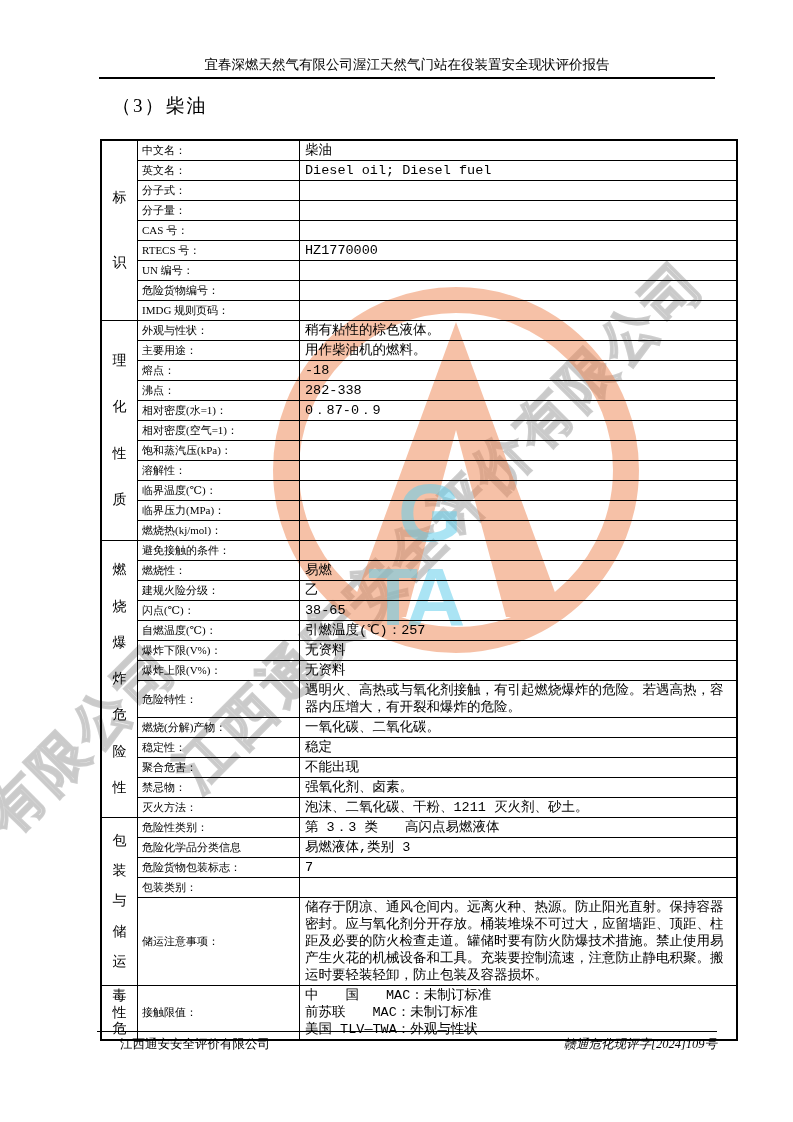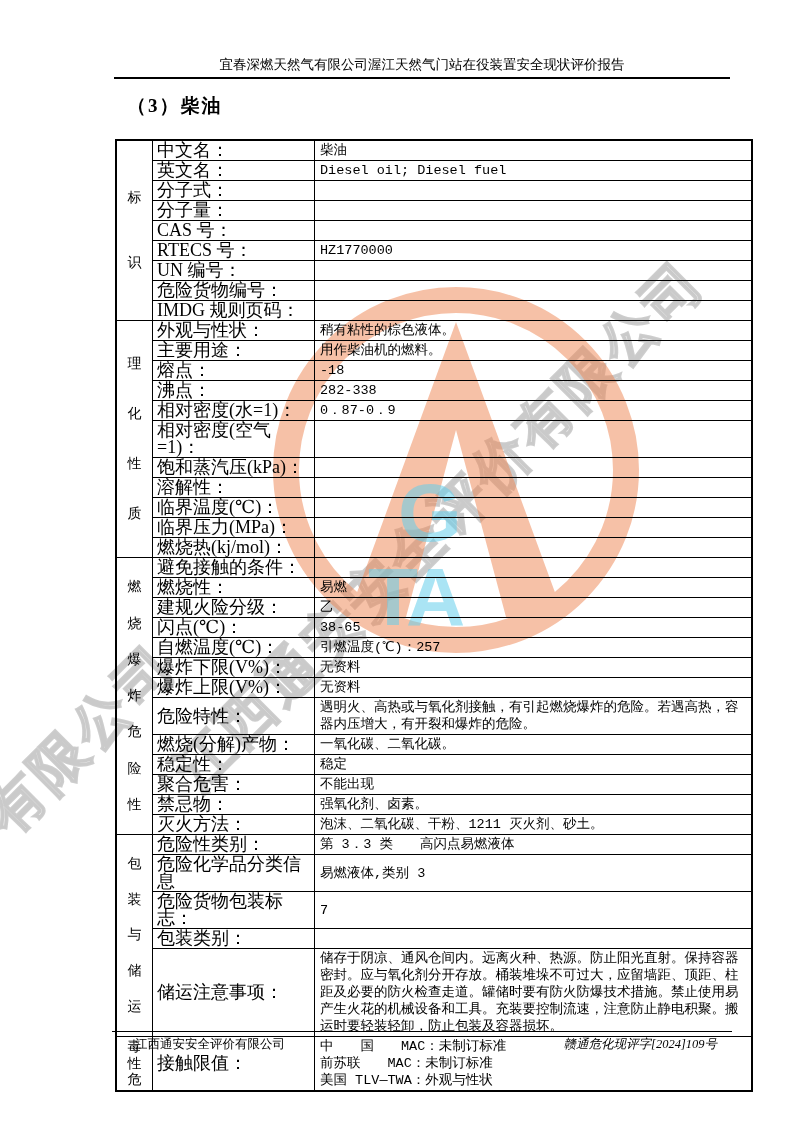--- a/index.html
+++ b/index.html
@@ -3,21 +3,21 @@
 <meta charset="utf-8">
 <style>
   html,body { margin:0; padding:0; background:#888; }
   .page {
     position:relative; width:793px; height:1122px; margin:0 auto;
     background:#ffffff; overflow:hidden; color:#000;
     font-family:"Liberation Serif","DejaVu Serif",serif;
   }
   .layer { position:absolute; inset:0; }
   .wm-layer { z-index:0; }
-  .content-layer { z-index:1;margin-left:15px; }
+  .content-layer { z-index:1; }
 
   
   .wm-diagonal {
     position:absolute; left:60px; top:488px; width:760px; text-align:center;
     transform:rotate(-45deg); font-family:"Liberation Sans","DejaVu Sans",sans-serif;
     font-size:56px; font-weight:bold; letter-spacing:4px;
     color:rgba(205,205,205,0.30); -webkit-text-stroke:2px rgba(190,190,190,0.75);
     white-space:nowrap;
   }
   .wm-diagonal-partial {
@@ -39,21 +39,21 @@
     letter-spacing:2px; line-height:1; white-space:nowrap;
   }
 
   
   .doc-header {
     position:absolute; top:56px; left:99px; width:616px; text-align:center;
     font-size:13.5px; white-space:nowrap;
   }
   .doc-header-rule { position:absolute; top:77px; left:99px; width:616px; border-top:2px solid #000; }
   .section-heading {
-    position:absolute; top:93px; left:112px; font-size:19px; font-weight:bold; letter-spacing:2px;text-align:center;
+    position:absolute; top:93px; left:112px; font-size:19px; font-weight:normal; letter-spacing:2px;text-align:center;
   }
   .page-number {
     position:absolute; top:1005px; left:0; width:100%; text-align:center;
     font-size:13px; font-family:"Liberation Mono","DejaVu Sans Mono",monospace;
   }
   .footer-rule { position:absolute; top:1031px; left:97px; width:620px; border-top:1.5px solid #000; }
   .footer-left  { position:absolute; top:1036px; left:120px;  font-size:12.5px; }
   .footer-right { position:absolute; top:1036px; right:76px; font-size:12.5px;font-style:italic; }
 
   
@@ -63,21 +63,21 @@
   }
   .hazard-table td { border:1px solid #000; background:transparent; vertical-align:middle; }
   .hazard-table { border:2px solid #000; }
   .section-cell { width:33px; position:relative; }
   .vertical-label {
     position:absolute; inset:0; display:flex; flex-direction:column;
     justify-content:space-evenly; align-items:center;
     font-size:14px; line-height:1;
   }
   .field-cell {
-    width:153px; font-size:18px; line-height:17px; padding:1px 4px; vertical-align:middle;
+    width:153px; font-size:11px; line-height:17px; padding:1px 4px; vertical-align:middle;
   }
   .value-cell {
     font-size:13.5px; line-height:17px; padding:1px 5px; vertical-align:middle;
     font-family:"Liberation Mono","DejaVu Sans Mono","Liberation Serif",monospace;
   }
 </style>
 </head>
 <body>
 
 <div class="page">

